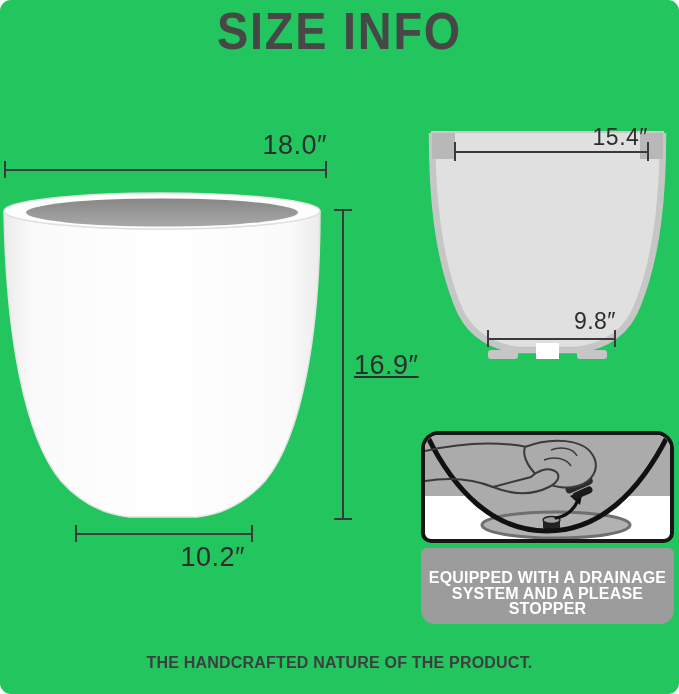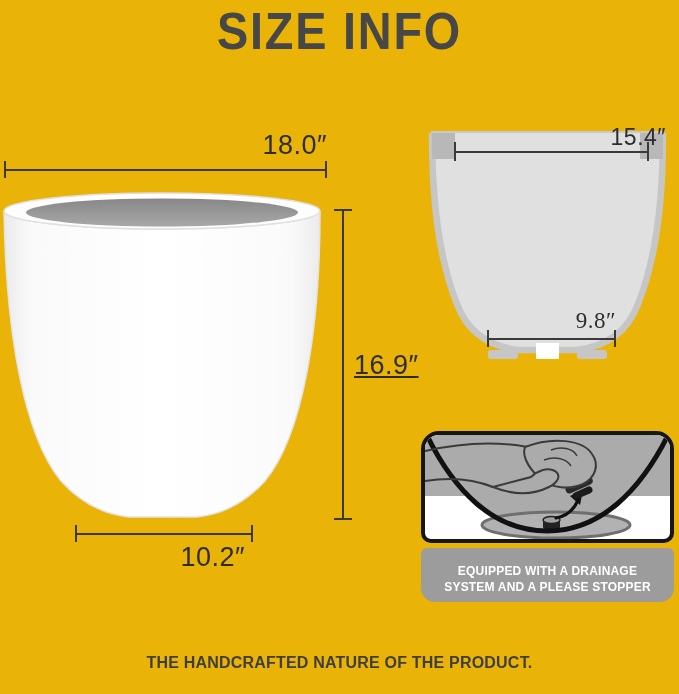--- a/index.html
+++ b/index.html
@@ -1,39 +1,39 @@
 <!DOCTYPE html>
 <html style="--title-text: #474747; --dimension-text: #2d2d2d; --dimension-line: #3a3a3a; --pot-interior-dark: #878787; --pot-interior-light: #a8a8a8; --cross-section-fill: #e0e0e0; --cross-section-wall: #c6c6c6; --corner-tab: #b8b8b8; --card-border: #161616; --illustration-bg: #ababab; --caption-bg: #9c9c9c; --caption-text: #ffffff; --note-text: #3e3e3e;"><head>
 <meta charset="utf-8">
 <style>
   html,body{margin:0;padding:0;background:#fff;}
-  .page{position:relative;width:679px;height:694px;background:#eab308;overflow:hidden;
-        font-family:"Liberation Sans","DejaVu Sans",sans-serif;}
+  .page{position:relative;width:679px;height:694px;background:#22c55e;overflow:hidden;
+        font-family:"Liberation Sans","DejaVu Sans",sans-serif;border-radius:11px;}
   .abs{position:absolute;}
 
   
   .title{left:0;right:0;top:1px;text-align:center;font-size:52px;font-weight:bold;
          letter-spacing:2px;color:var(--title-text,#474747);
          transform:scaleX(.9);transform-origin:50% 50%;}
 
   
   .dim-line{background:var(--dimension-line,#3a3a3a);}
   .dim-tick{background:var(--dimension-line,#3a3a3a);}
   .dim-label{color:var(--dimension-text,#2d2d2d);font-size:27px;letter-spacing:.5px;
              text-align:right;white-space:nowrap;}
   .dim-label.small{font-size:23px;}
 
   
   .drain-card{left:421px;top:431px;width:253px;}
   .drain-illus{box-sizing:border-box;height:112px;border:4px solid var(--card-border,#161616);
                border-radius:18px 18px 10px 10px;background:#fff;overflow:hidden;position:relative;}
   .drain-caption{margin-top:5px;background:var(--caption-bg,#9c9c9c);
                  border-radius:6px 6px 14px 14px;color:var(--caption-text,#fff);
-                 font-weight:bold;font-size:12px;line-height:15.5px;letter-spacing:.2px;
-                 text-align:center;padding:16px 0 7px 0;}
+                 font-weight:bold;font-size:16px;line-height:15.5px;letter-spacing:.2px;
+                 text-align:center;padding:22px 0 7px 0;}
 
   
   .footnote{left:0;right:0;top:651px;text-align:center;font-weight:bold;
             color:var(--note-text,#3e3e3e);font-size:16px;line-height:23px;letter-spacing:.2px;}
 </style>
 </head>
 <body>
 
 <div class="page">
 
@@ -80,26 +80,26 @@
              L 93,226 C 62,222 42,207 32,180 C 12,130 7,70 7,8 Z" fill="var(--cross-section-fill,#e0e0e0)" stroke="#c9c9c9" stroke-width="2"></path>
     <path d="M 7,9 C 7,70 12,130 32,180 C 42,207 62,222 93,226 L 152,226
              C 183,222 203,207 213,180 C 233,130 238,70 238,9" fill="none" stroke="var(--cross-section-wall,#c6c6c6)" stroke-width="6.5"></path>
     <rect x="63" y="226" width="30" height="9" rx="3" fill="var(--cross-section-wall,#c6c6c6)"></rect>
     <rect x="152" y="226" width="30" height="9" rx="3" fill="var(--cross-section-wall,#c6c6c6)"></rect>
     <rect x="111" y="219" width="23" height="16" fill="#ffffff"></rect>
     <rect x="7" y="9" width="23" height="26" fill="var(--corner-tab,#b8b8b8)"></rect>
     <rect x="215" y="9" width="23" height="26" fill="var(--corner-tab,#b8b8b8)"></rect>
   </svg>
 
-  <div class="abs dim-label small" style="left:440px;width:193px;top:124px;padding-left:33px;">15.4″</div>
+  <div class="abs dim-label small" style="left:455px;width:193px;top:124px;">15.4″</div>
   <div class="abs dim-tick" style="left:454px;top:142px;width:2px;height:19px;"></div>
   <div class="abs dim-tick" style="left:647px;top:142px;width:2px;height:19px;"></div>
   <div class="abs dim-line" style="left:455px;top:151px;width:193px;height:2px;"></div>
 
-  <div class="abs dim-label small" style="left:488px;width:128px;top:308px;font-family:Liberation Serif, serif;">9.8″</div>
+  <div class="abs dim-label small" style="left:488px;width:128px;top:308px;">9.8″</div>
   <div class="abs dim-tick" style="left:487px;top:330px;width:2px;height:17px;"></div>
   <div class="abs dim-tick" style="left:614px;top:330px;width:2px;height:17px;"></div>
   <div class="abs dim-line" style="left:488px;top:338px;width:128px;height:2px;"></div>
 
   <div class="abs drain-card">
     <div class="drain-illus">
       <svg width="245" height="104" viewBox="0 0 245 104">
 
         <rect x="0" y="0" width="245" height="61" fill="var(--illustration-bg,#ababab)"></rect>
 

